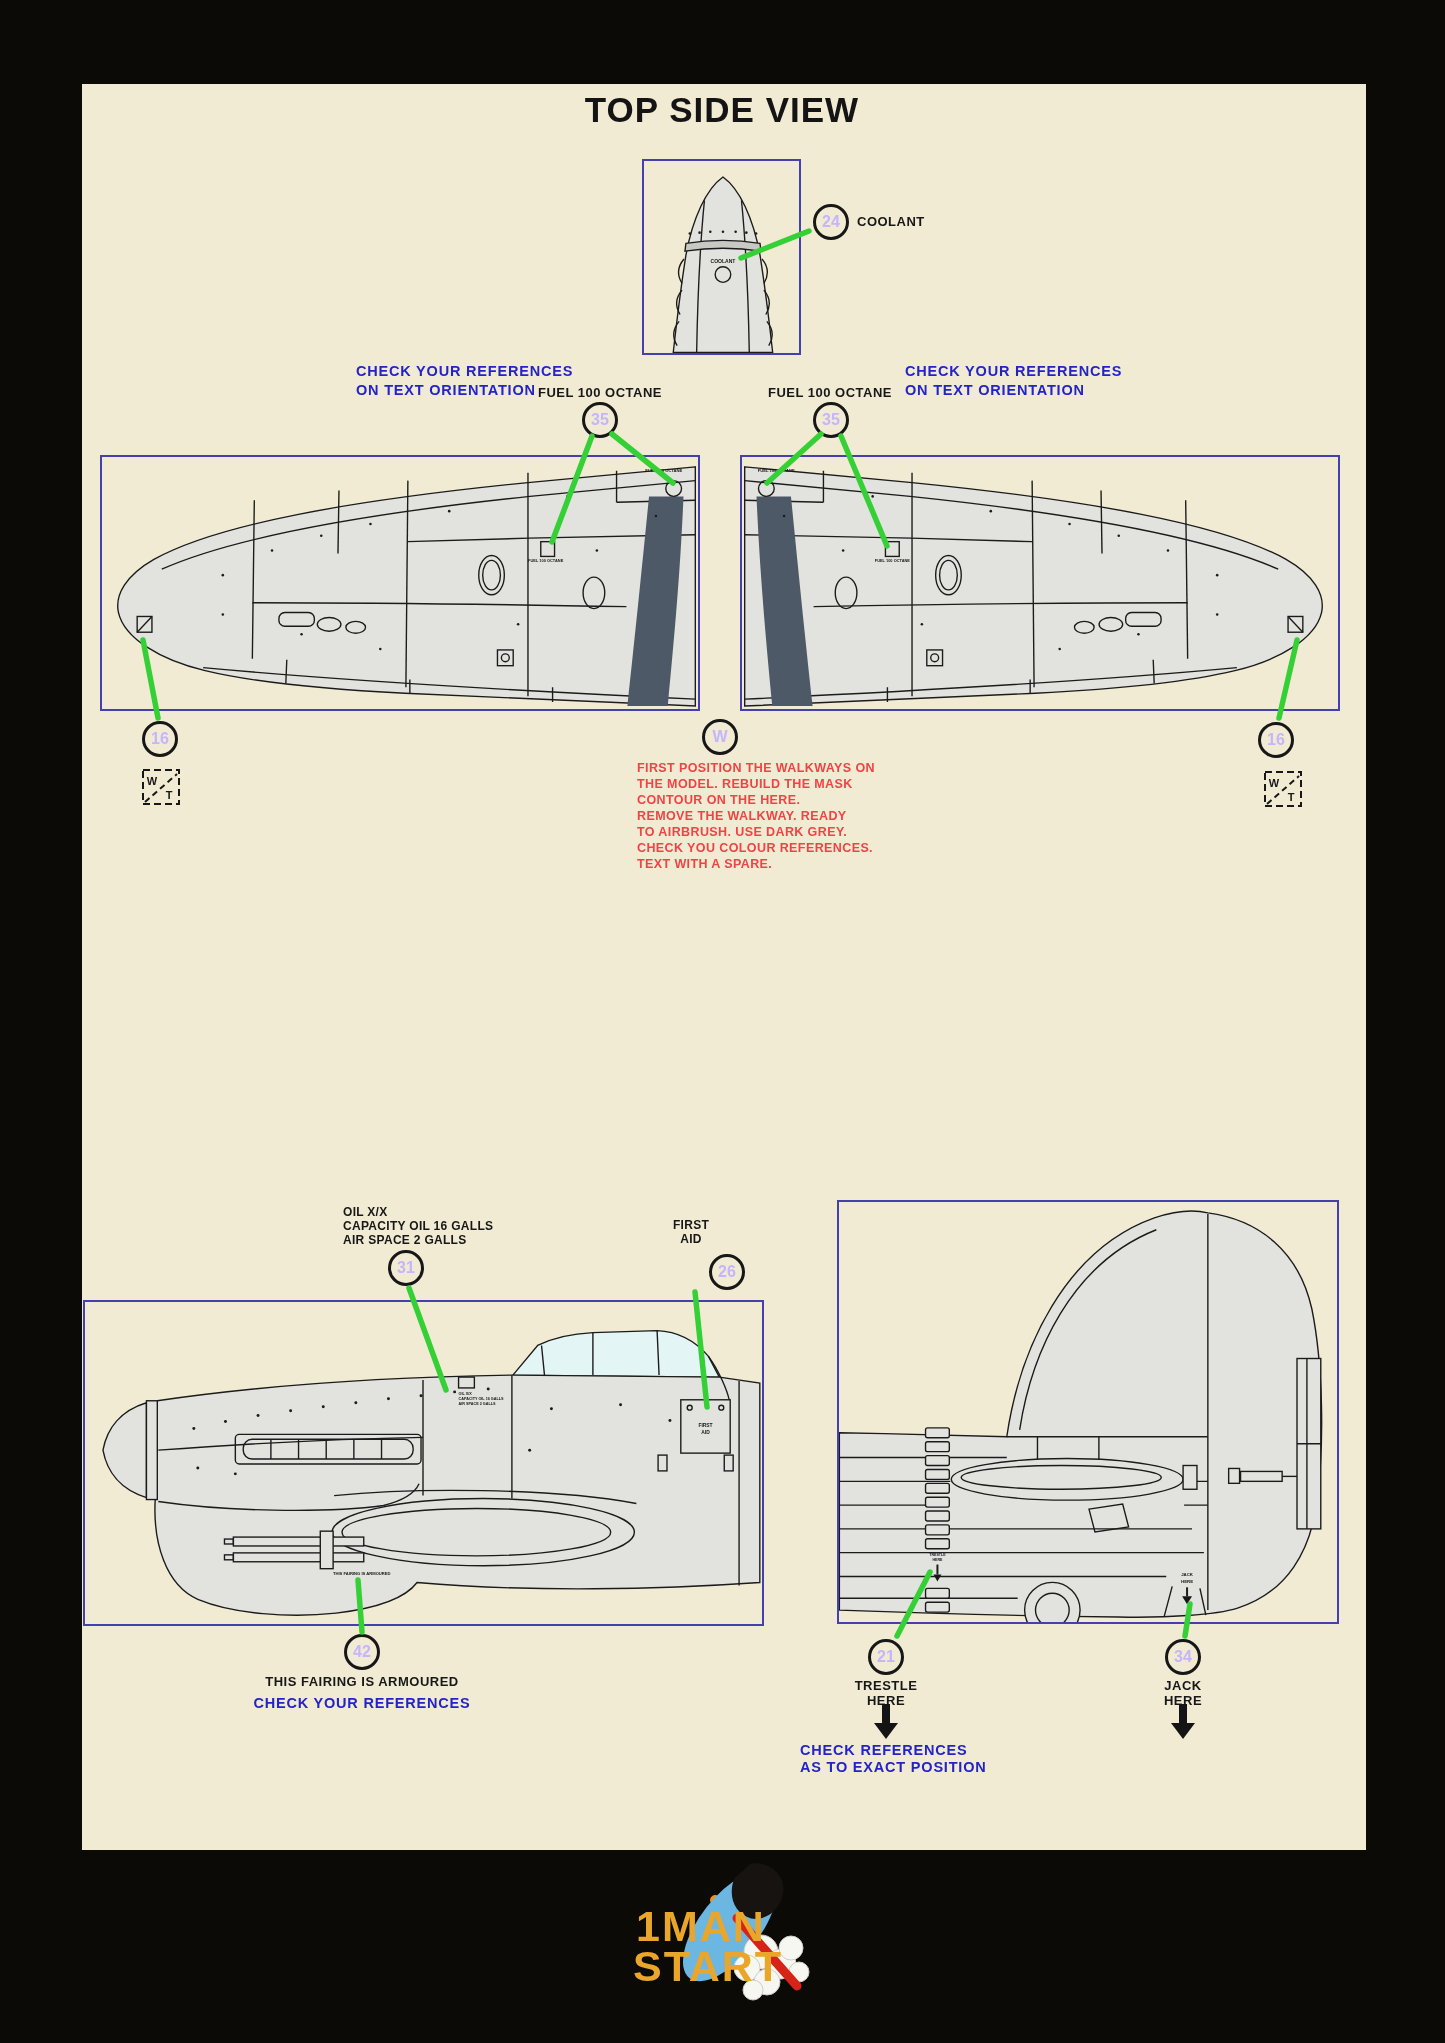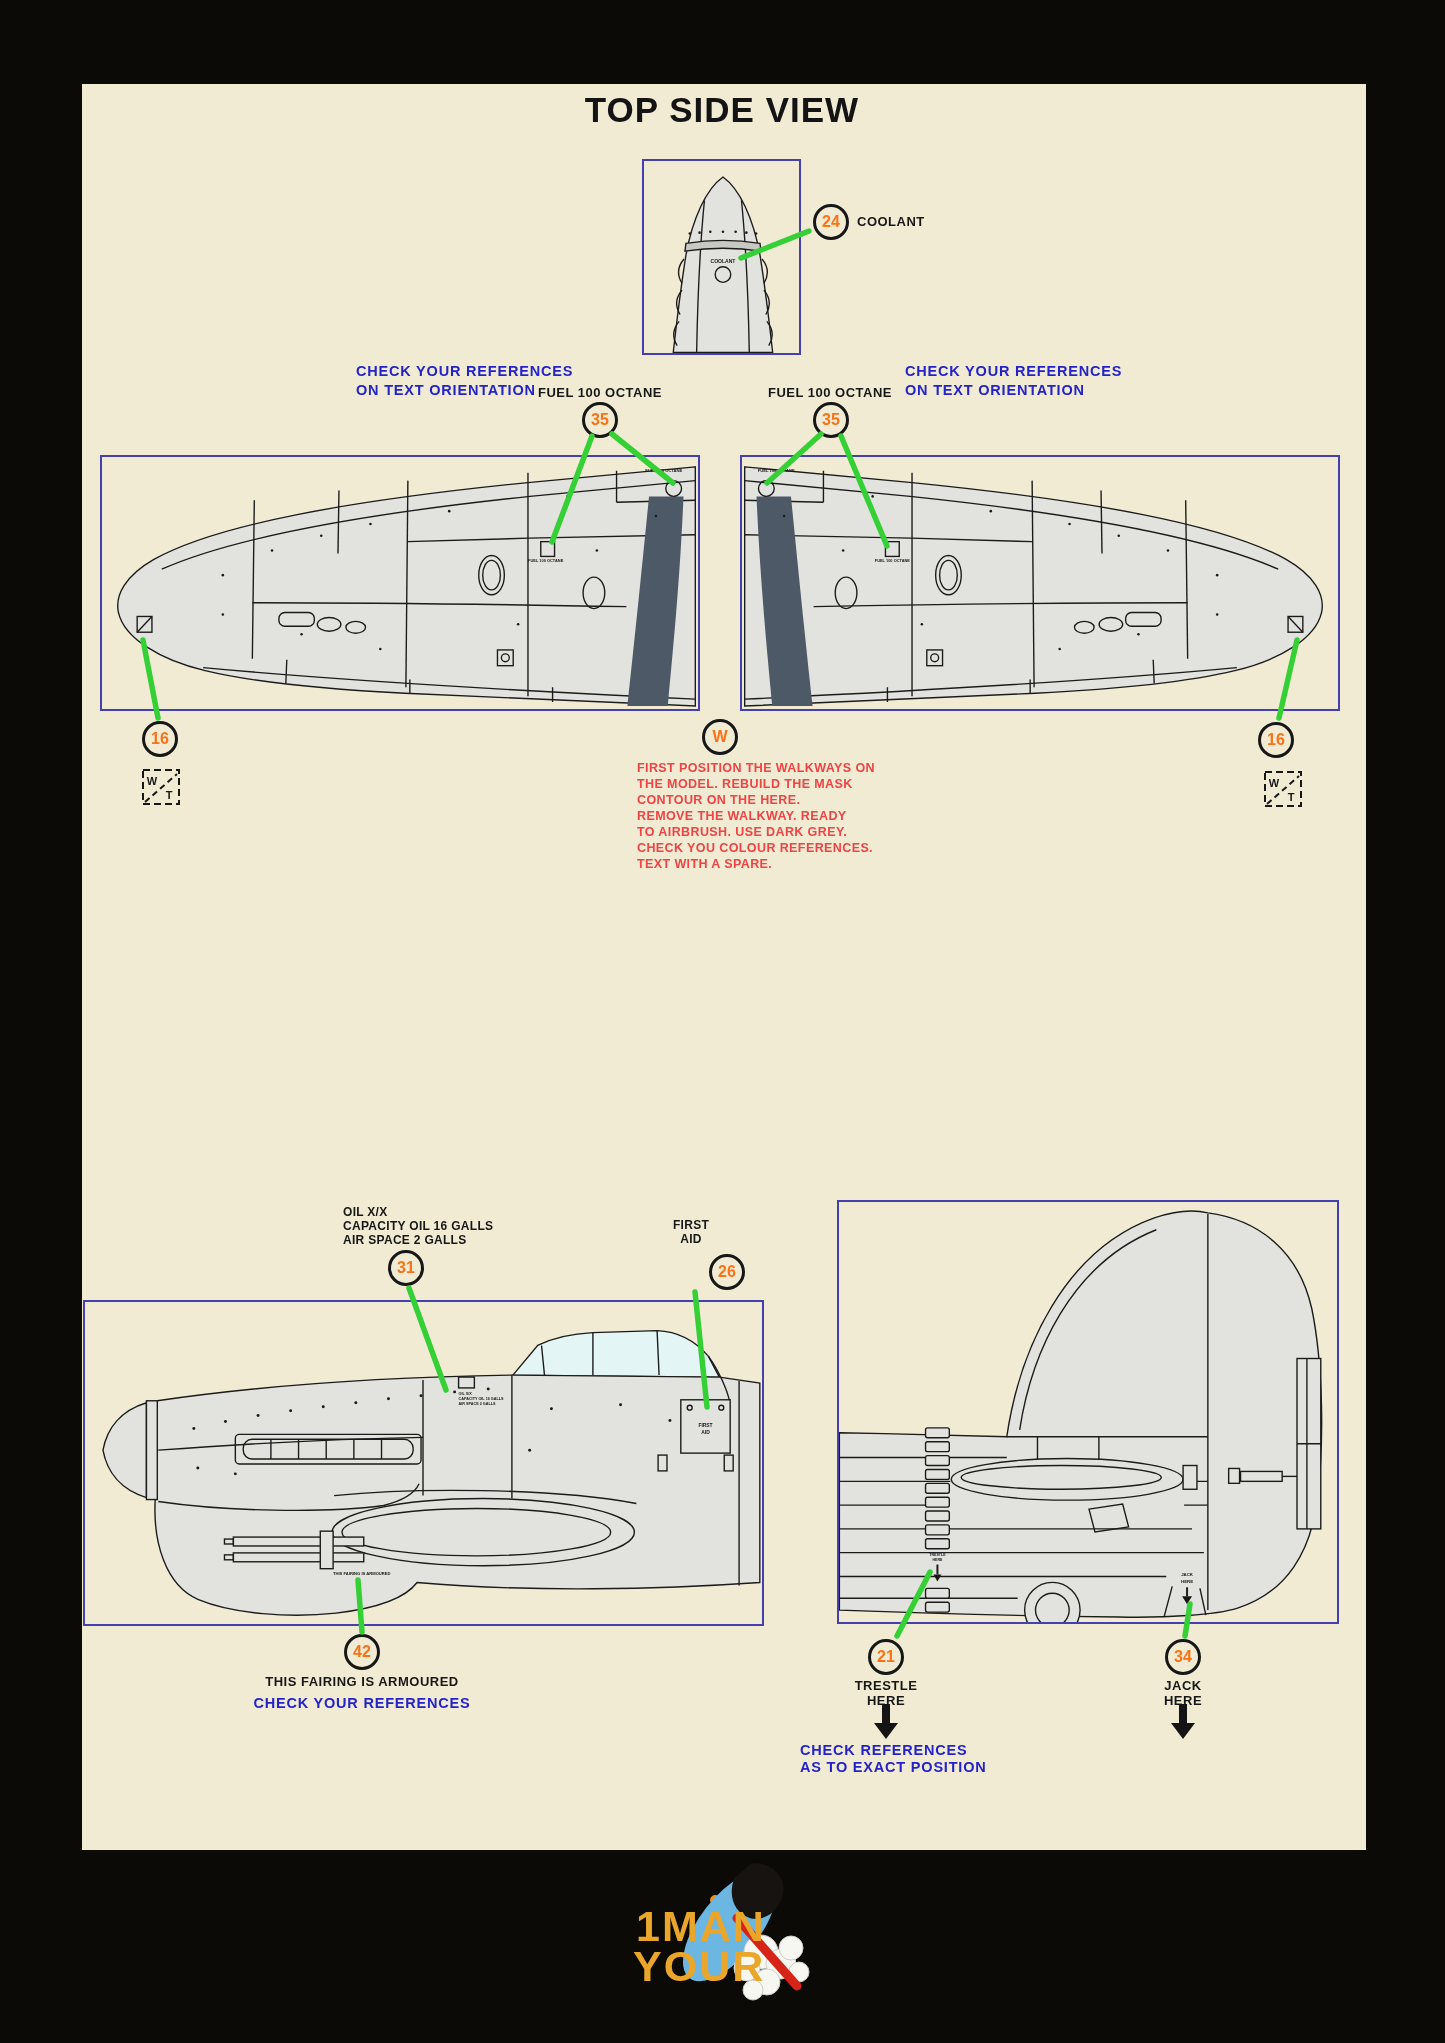--- a/index.html
+++ b/index.html
@@ -4,21 +4,21 @@
 <style>
   html,body{margin:0;padding:0;background:#0b0a07;}
   .stage{position:relative;width:1445px;height:2043px;background:#0b0a07;overflow:hidden;
          font-family:Liberation Sans, sans-serif;}
   .abs{position:absolute;}
   .paper{left:82px;top:84px;width:1284px;height:1766px;background:#f1ebd4;}
   .title{font-weight:bold;font-size:35px;color:#141414;letter-spacing:1px;text-align:center;width:500px;}
   .box{border:2px solid #4440ae;box-sizing:border-box;background:transparent;}
   .circle-callout{width:36px;height:36px;border:3px solid #171717;border-radius:50%;
      display:flex;align-items:center;justify-content:center;
-     font-weight:bold;font-size:16px;color:#f97316;box-sizing:border-box;background:transparent;}
+     font-weight:bold;font-size:16px;color:#c4b5fd;box-sizing:border-box;background:transparent;}
   .lbl{font-weight:bold;font-size:13px;color:#171717;letter-spacing:0.5px;white-space:nowrap;}
   .lbl-sm{font-weight:bold;font-size:12px;color:#171717;letter-spacing:0.3px;line-height:14px;white-space:nowrap;}
   .blue-note{font-weight:bold;font-size:14.5px;color:#2323c8;letter-spacing:0.8px;line-height:19px;white-space:nowrap;}
   .blue-note-sm{font-weight:bold;font-size:12.5px;color:#ef4444;letter-spacing:0.4px;line-height:16px;white-space:nowrap;}
   .center{text-align:center;}
   svg{display:block;}
   .logo-text{position:absolute;font-weight:bold;color:#eaa62a;letter-spacing:2px;
      font-size:43px;line-height:40px;white-space:nowrap;}
 </style>
 </head>
@@ -324,16 +324,16 @@
           <circle cx="216" cy="108" r="15"></circle>
           <circle cx="182" cy="112" r="13"></circle>
         <circle cx="202" cy="126" r="13"></circle>
           <circle cx="226" cy="92" r="12"></circle>
           <circle cx="234" cy="116" r="10"></circle>
         <circle cx="188" cy="134" r="10"></circle>
       </g>
       <path d="M172,62 L232,130" stroke="#d62418" stroke-width="9" stroke-linecap="round"></path>
     </svg>
     <div class="logo-text" style="left:71px;top:50px;">1MAN</div>
-    <div class="logo-text" style="left:68px;top:90px;">YOUR</div>
+    <div class="logo-text" style="left:68px;top:90px;">START</div>
   </div>
 
 </div>
 
 </body></html>

